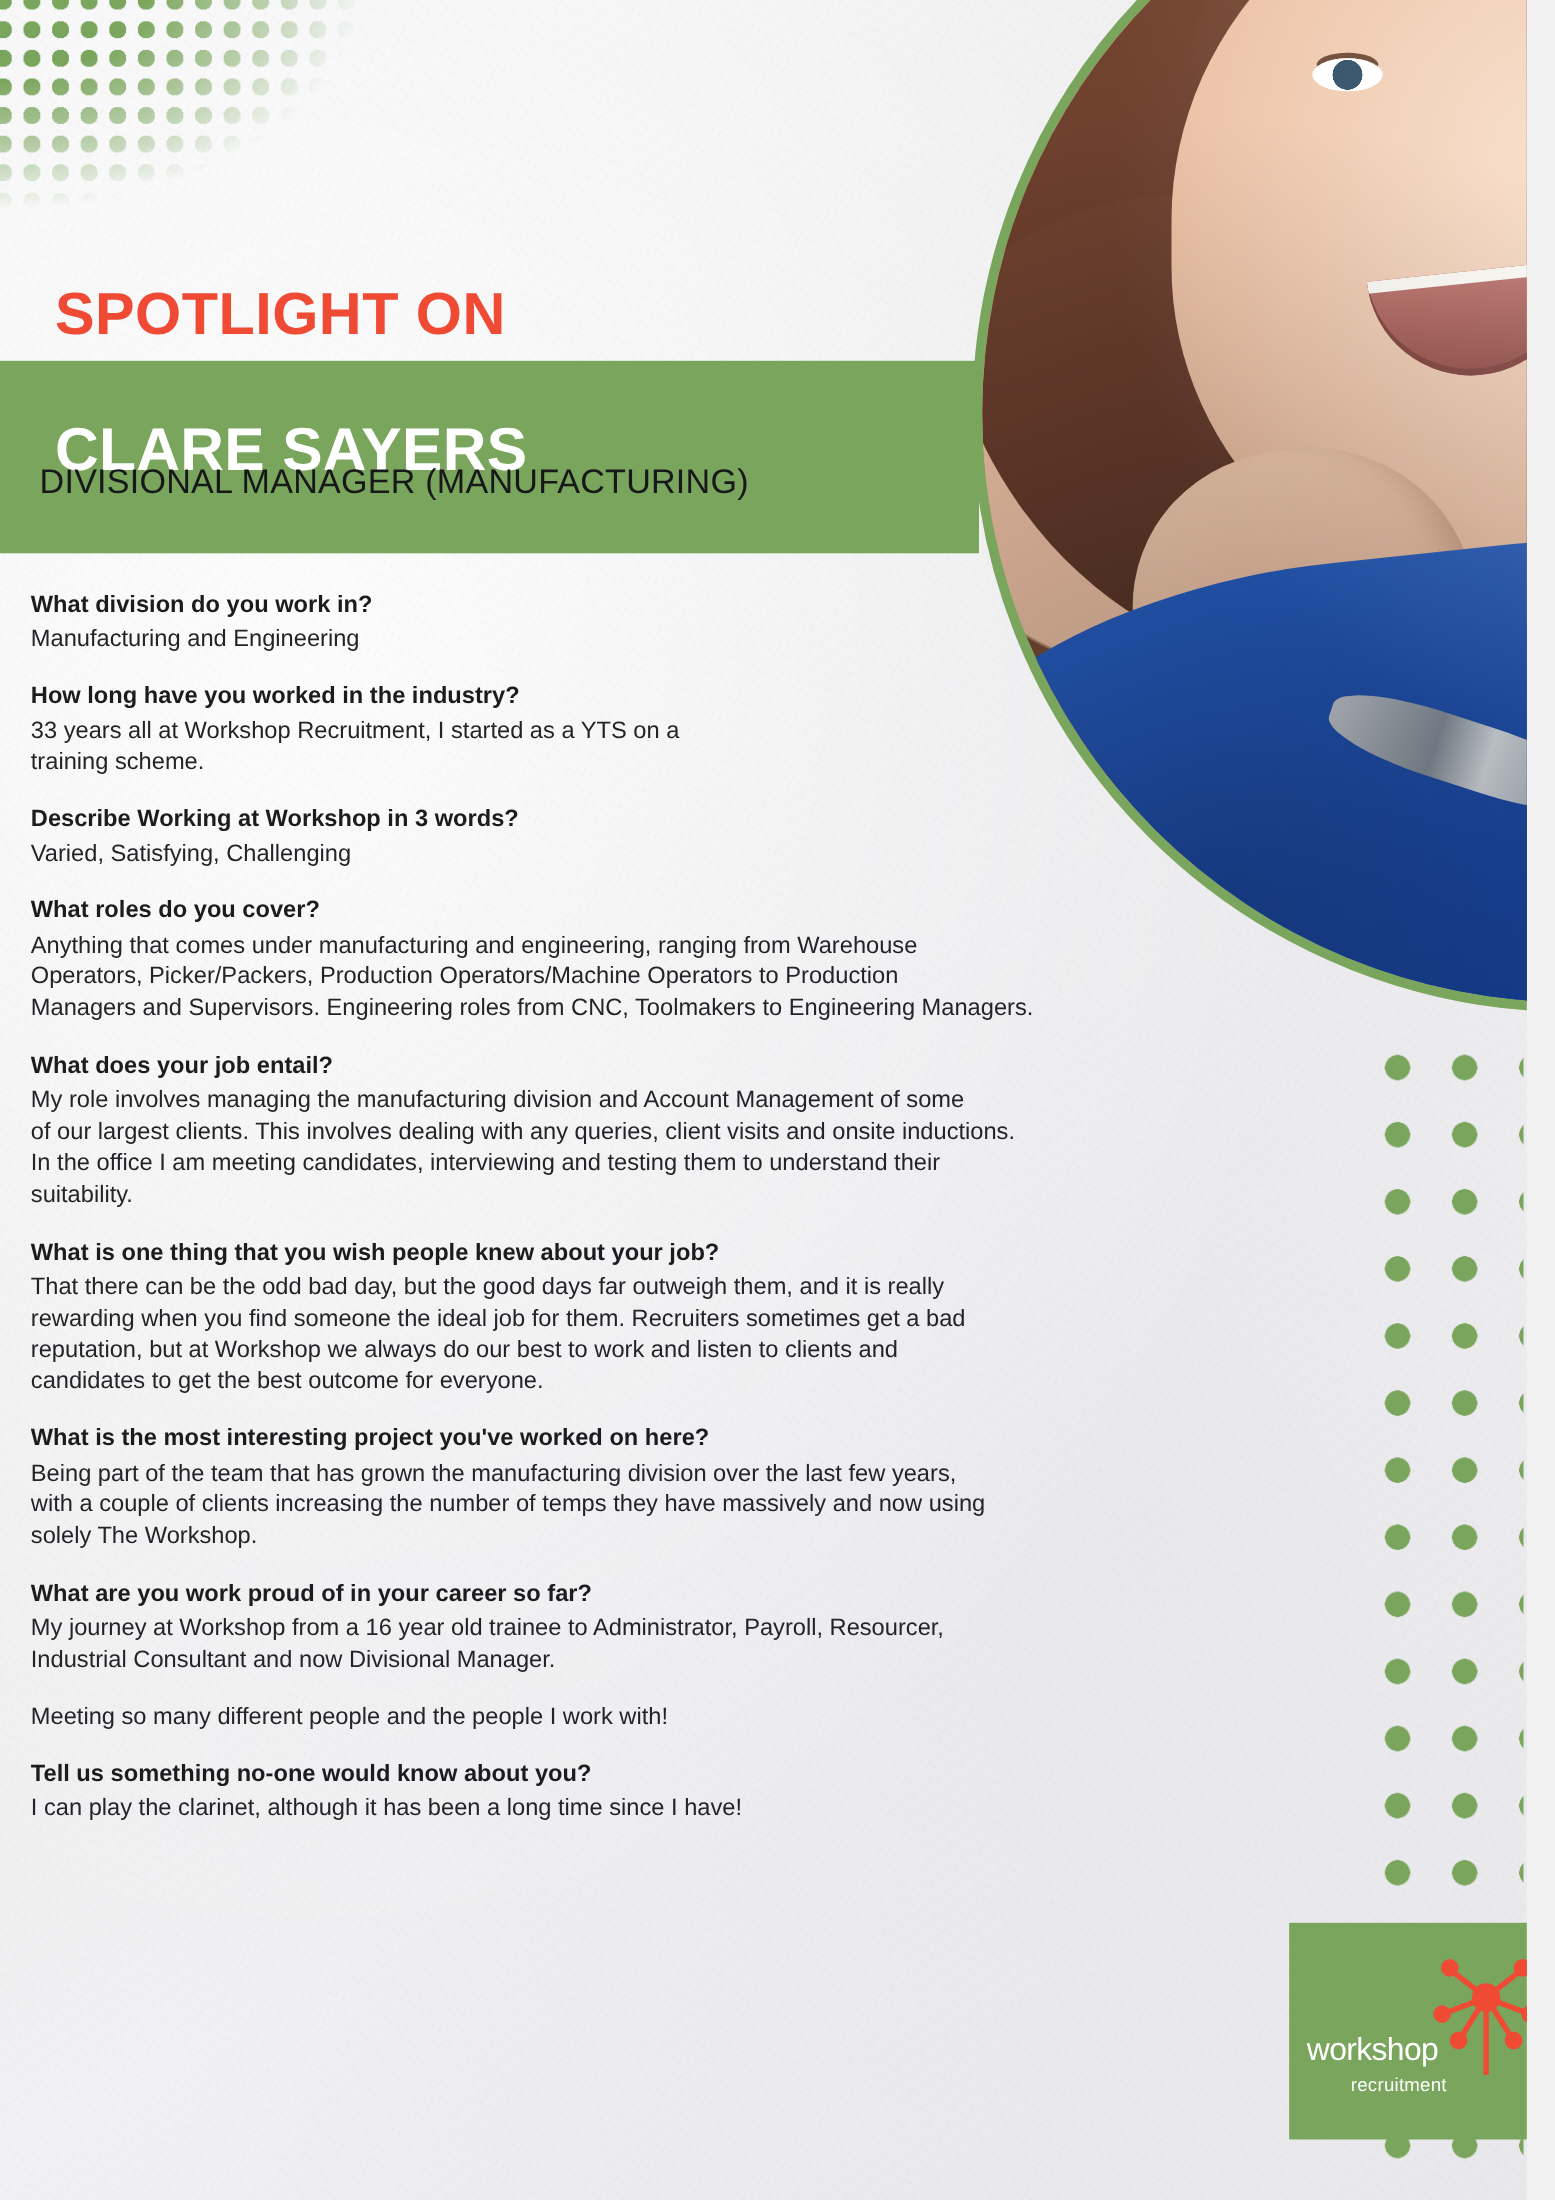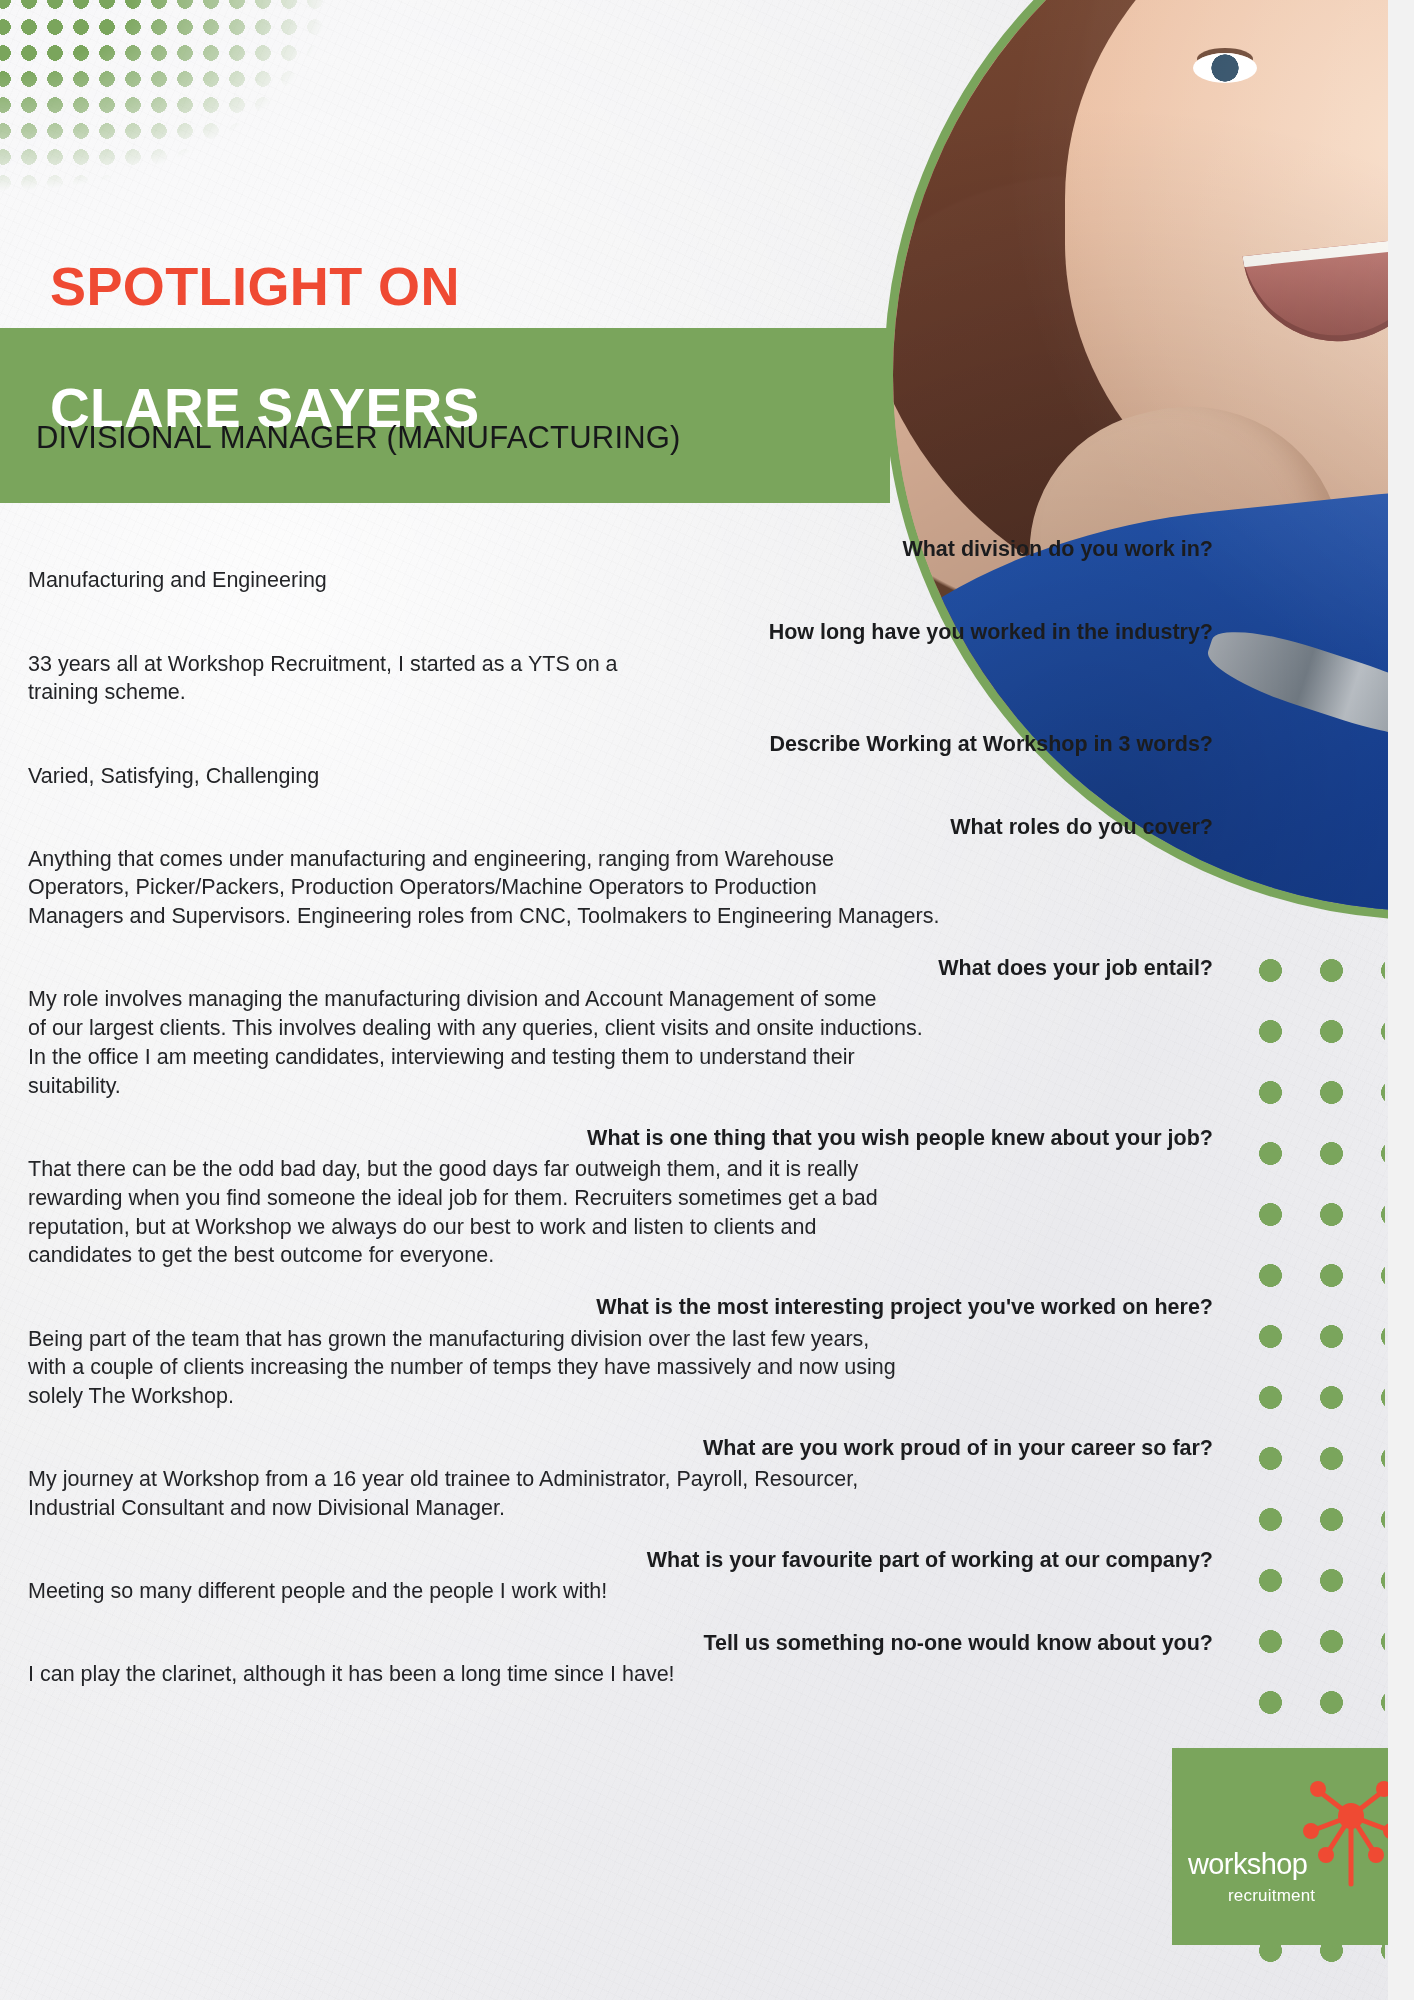--- a/index.html
+++ b/index.html
@@ -229,21 +229,20 @@
   }
   .qa {
     margin-bottom: 23px;
   }
   .qa .q {
     font-size: 21.5px;
     font-weight: bold;
     color: #1b1c1e;
     line-height: 1.32;
     margin-bottom: 3px;
-    text-align: right;
   }
   .qa .a {
     font-size: 21.5px;
     color: #232427;
     line-height: 1.34;
     white-space: pre-line;
   }
 
   
   .logo-box {
@@ -350,21 +349,20 @@
       <div class="a">Being part of the team that has grown the manufacturing division over the last few years,
 with a couple of clients increasing the number of temps they have massively and now using
 solely The Workshop.</div>
     </div>
     <div class="qa">
       <div class="q">What are you work proud of in your career so far?</div>
       <div class="a">My journey at Workshop from a 16 year old trainee to Administrator, Payroll, Resourcer,
 Industrial Consultant and now Divisional Manager.</div>
     </div>
     <div class="qa">
-      <div class="q">What is your favourite part of working at our company?</div>
       <div class="a">Meeting so many different people and the people I work with!</div>
     </div>
     <div class="qa">
       <div class="q">Tell us something no-one would know about you?</div>
       <div class="a">I can play the clarinet, although it has been a long time since I have!</div>
     </div>
   </div>
 
   <div class="logo-box"></div>
   <div class="logo-word">workshop</div>

